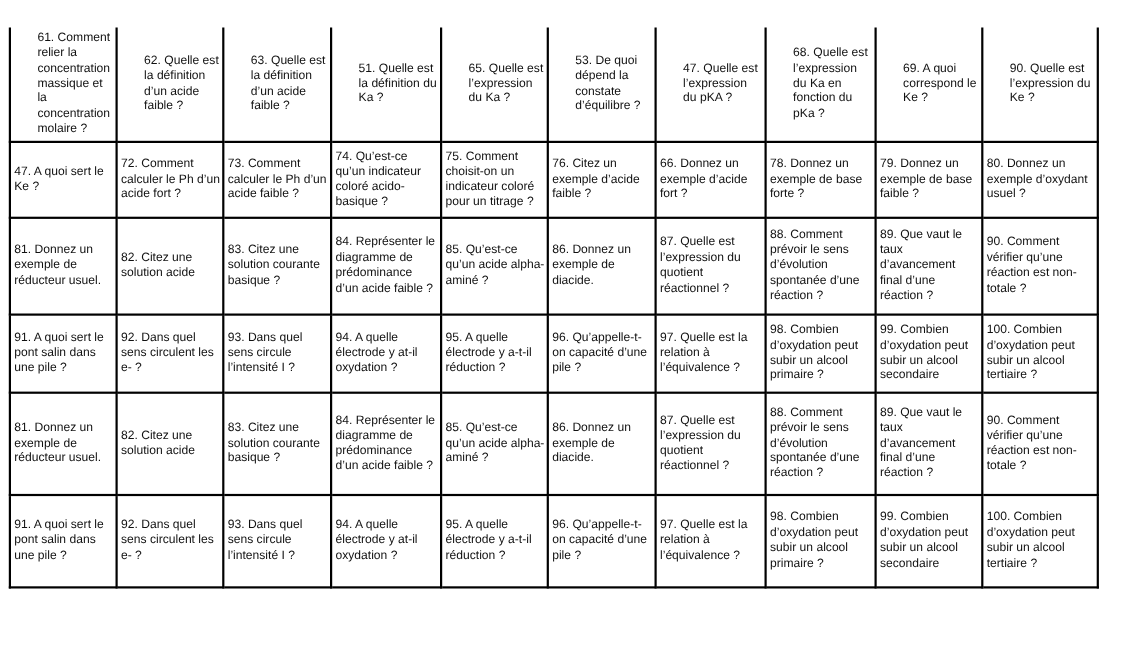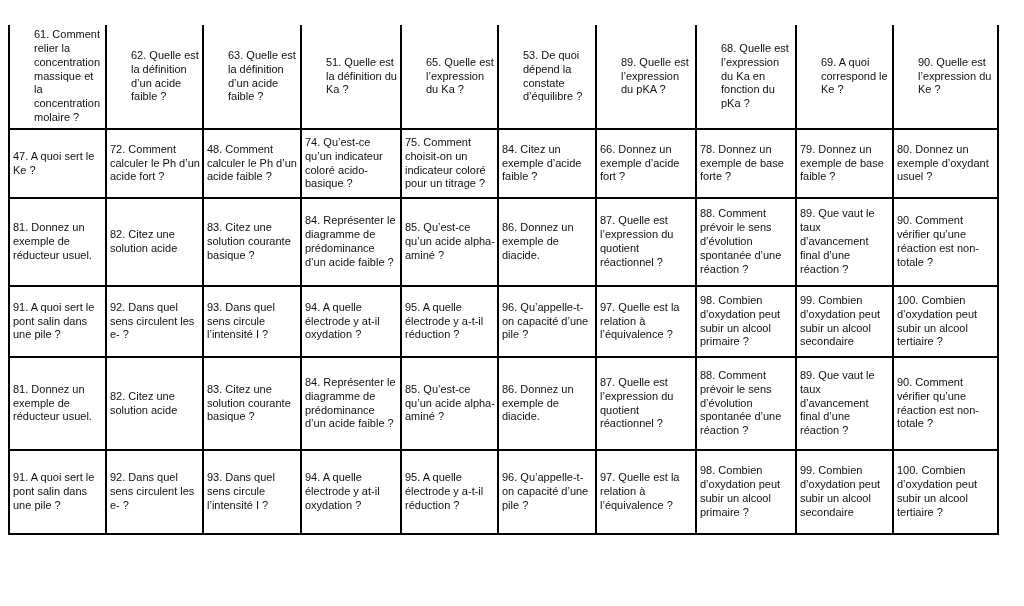--- a/index.html
+++ b/index.html
@@ -78,32 +78,32 @@
         <col class="c9">
     </colgroup>
     <tbody>
         <tr class="r0">
           <td>61. Comment relier la concentration massique et la concentration molaire ?</td>
           <td>62. Quelle est la définition d’un acide faible ?</td>
           <td>63. Quelle est la définition d’un acide faible ?</td>
           <td>51. Quelle est la définition du Ka ?</td>
           <td>65. Quelle est l’expression du Ka ?</td>
           <td>53. De quoi dépend la constate d’équilibre ?</td>
-          <td>89. Quelle est l’expression du pKA ?</td>
+          <td>47. Quelle est l’expression du pKA ?</td>
           <td>68. Quelle est l’expression du Ka en fonction du pKa ?</td>
           <td>69. A quoi correspond le Ke ?</td>
           <td>90. Quelle est l’expression du Ke ?</td>
         </tr>
         <tr class="r1">
           <td>47. A quoi sert le Ke ?</td>
           <td>72. Comment calculer le Ph d’un acide fort ?</td>
-          <td>48. Comment calculer le Ph d’un acide faible ?</td>
+          <td>73. Comment calculer le Ph d’un acide faible ?</td>
           <td>74. Qu’est-ce qu’un indicateur coloré acido-basique ?</td>
           <td>75. Comment choisit-on un indicateur coloré pour un titrage ?</td>
-          <td>84. Citez un exemple d’acide faible ?</td>
+          <td>76. Citez un exemple d’acide faible ?</td>
           <td>66. Donnez un exemple d’acide fort ?</td>
           <td>78. Donnez un exemple de base forte ?</td>
           <td>79. Donnez un exemple de base faible ?</td>
           <td>80. Donnez un exemple d’oxydant usuel ?</td>
         </tr>
         <tr class="r2">
           <td>81. Donnez un exemple de réducteur usuel.</td>
           <td>82. Citez une solution acide</td>
           <td>83. Citez une solution courante basique ?</td>
           <td>84. Représenter le diagramme de prédominance d’un acide faible ?</td>

